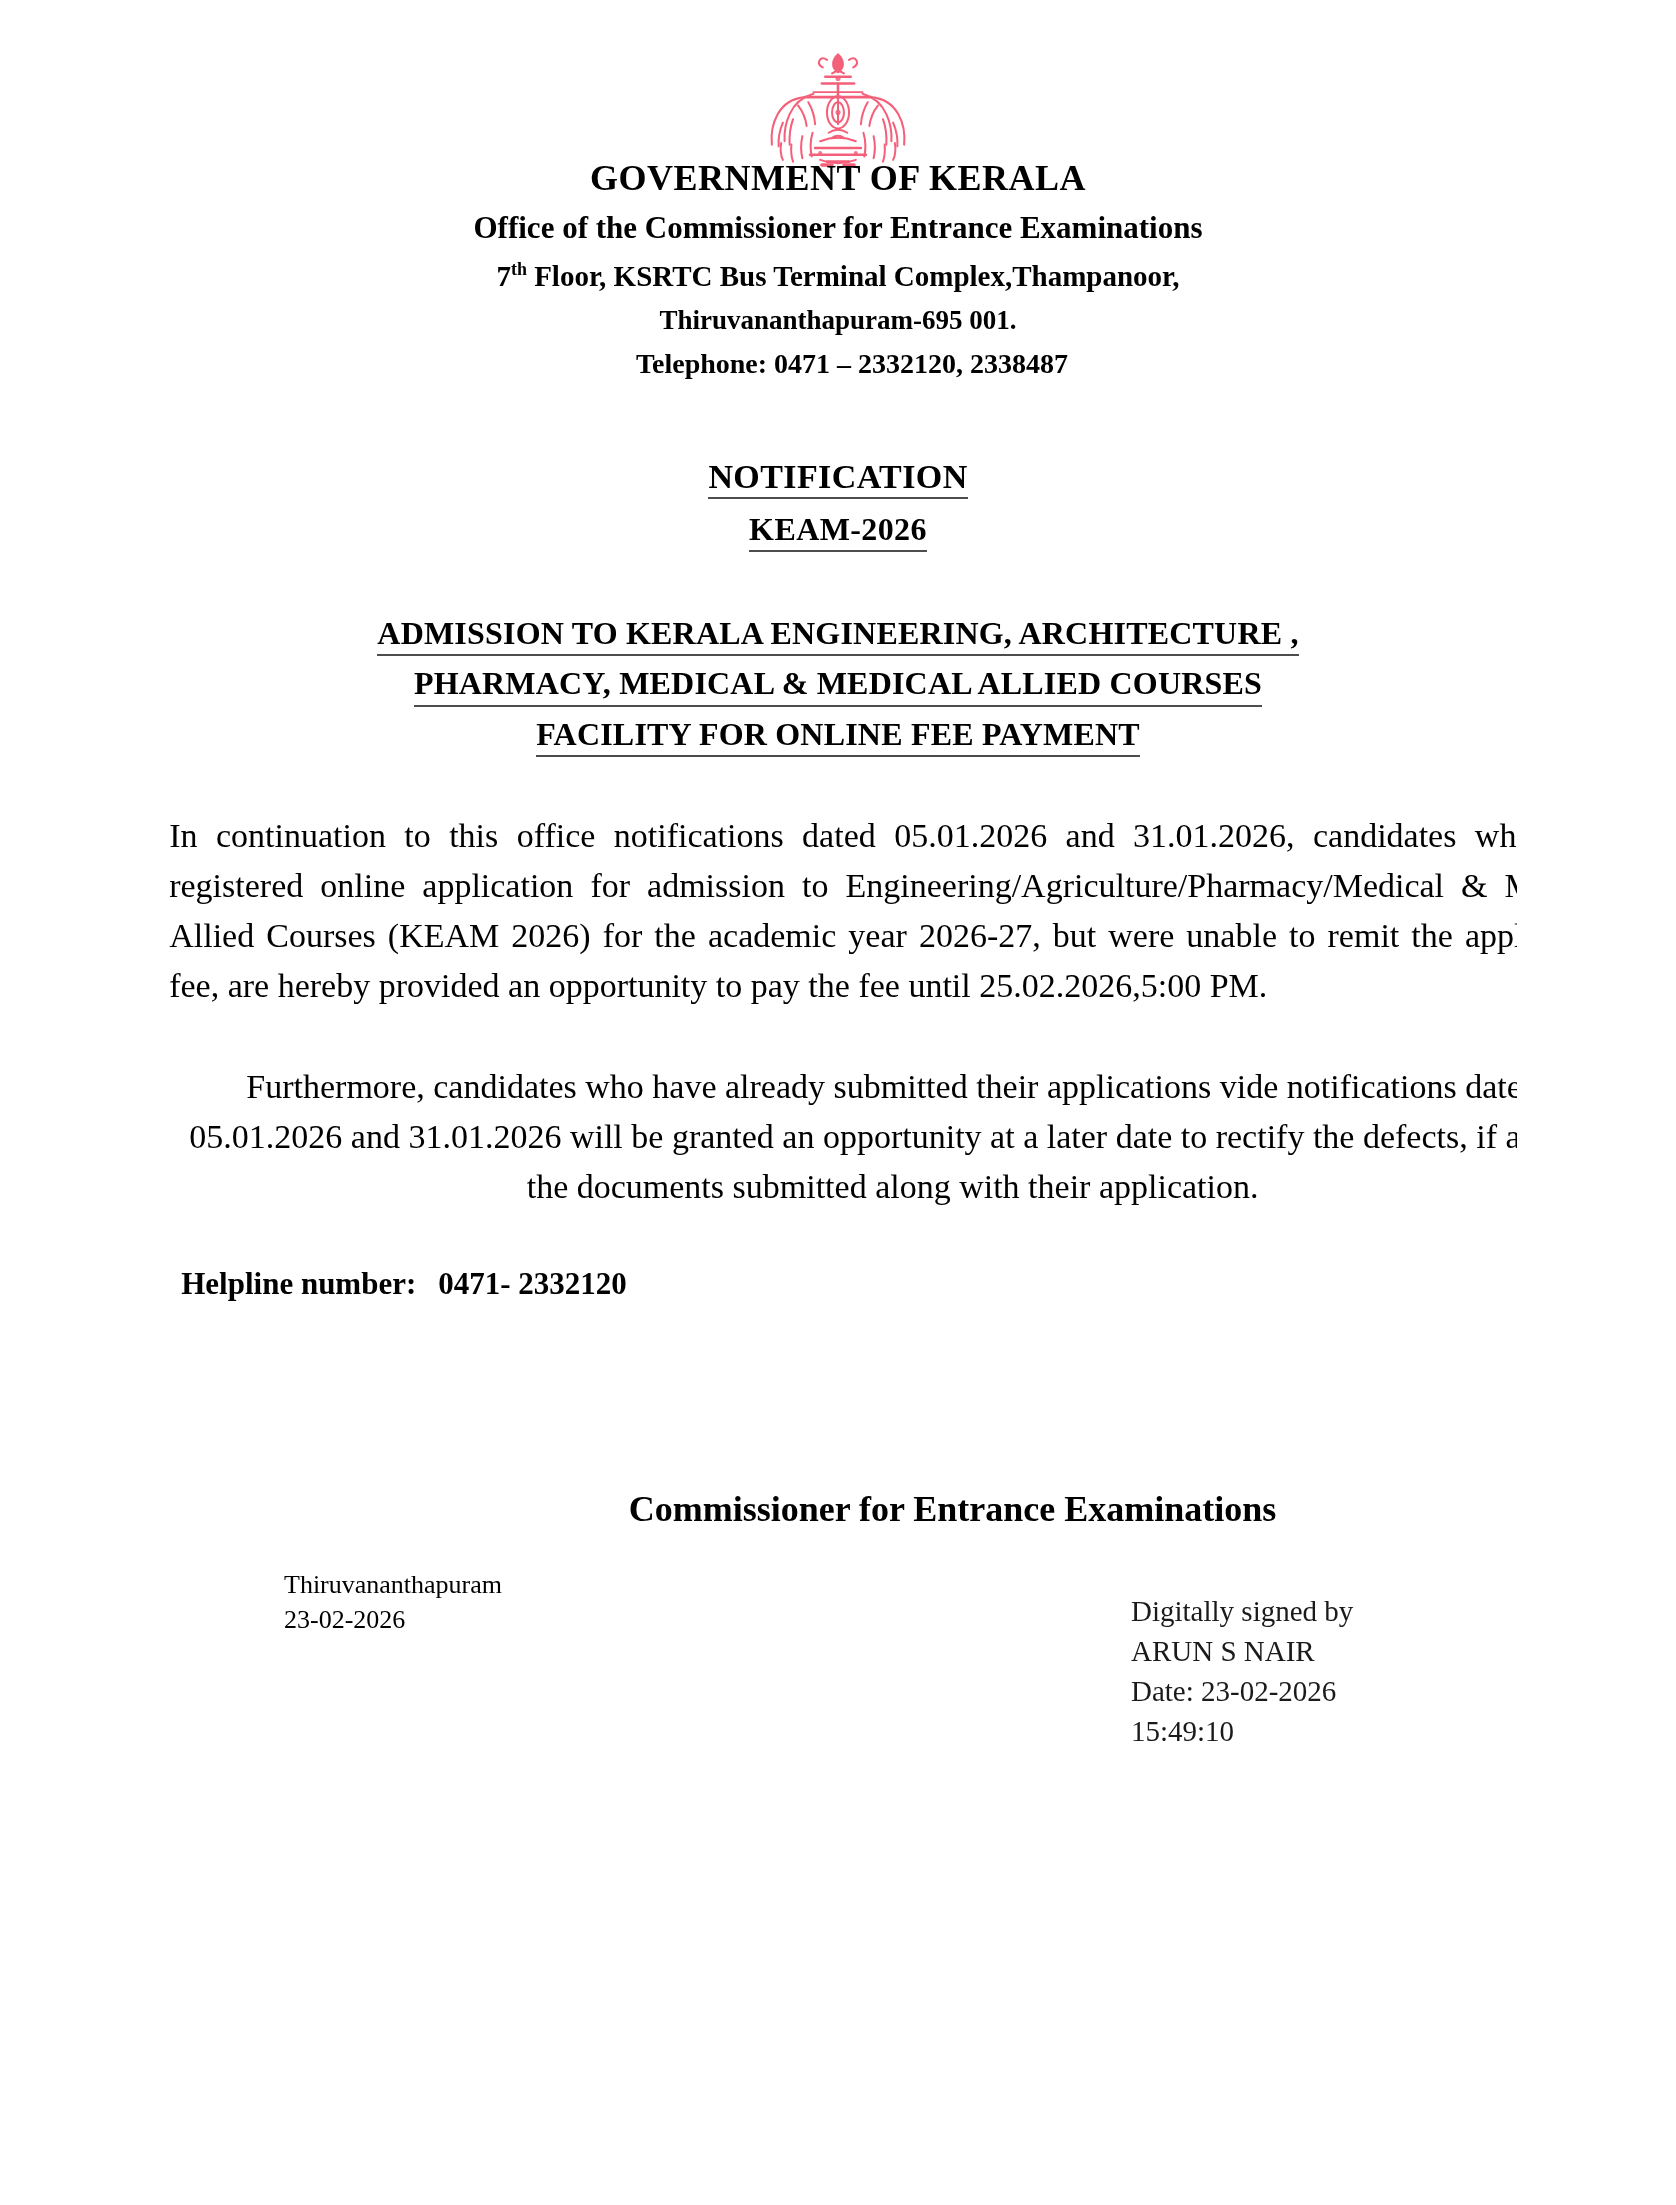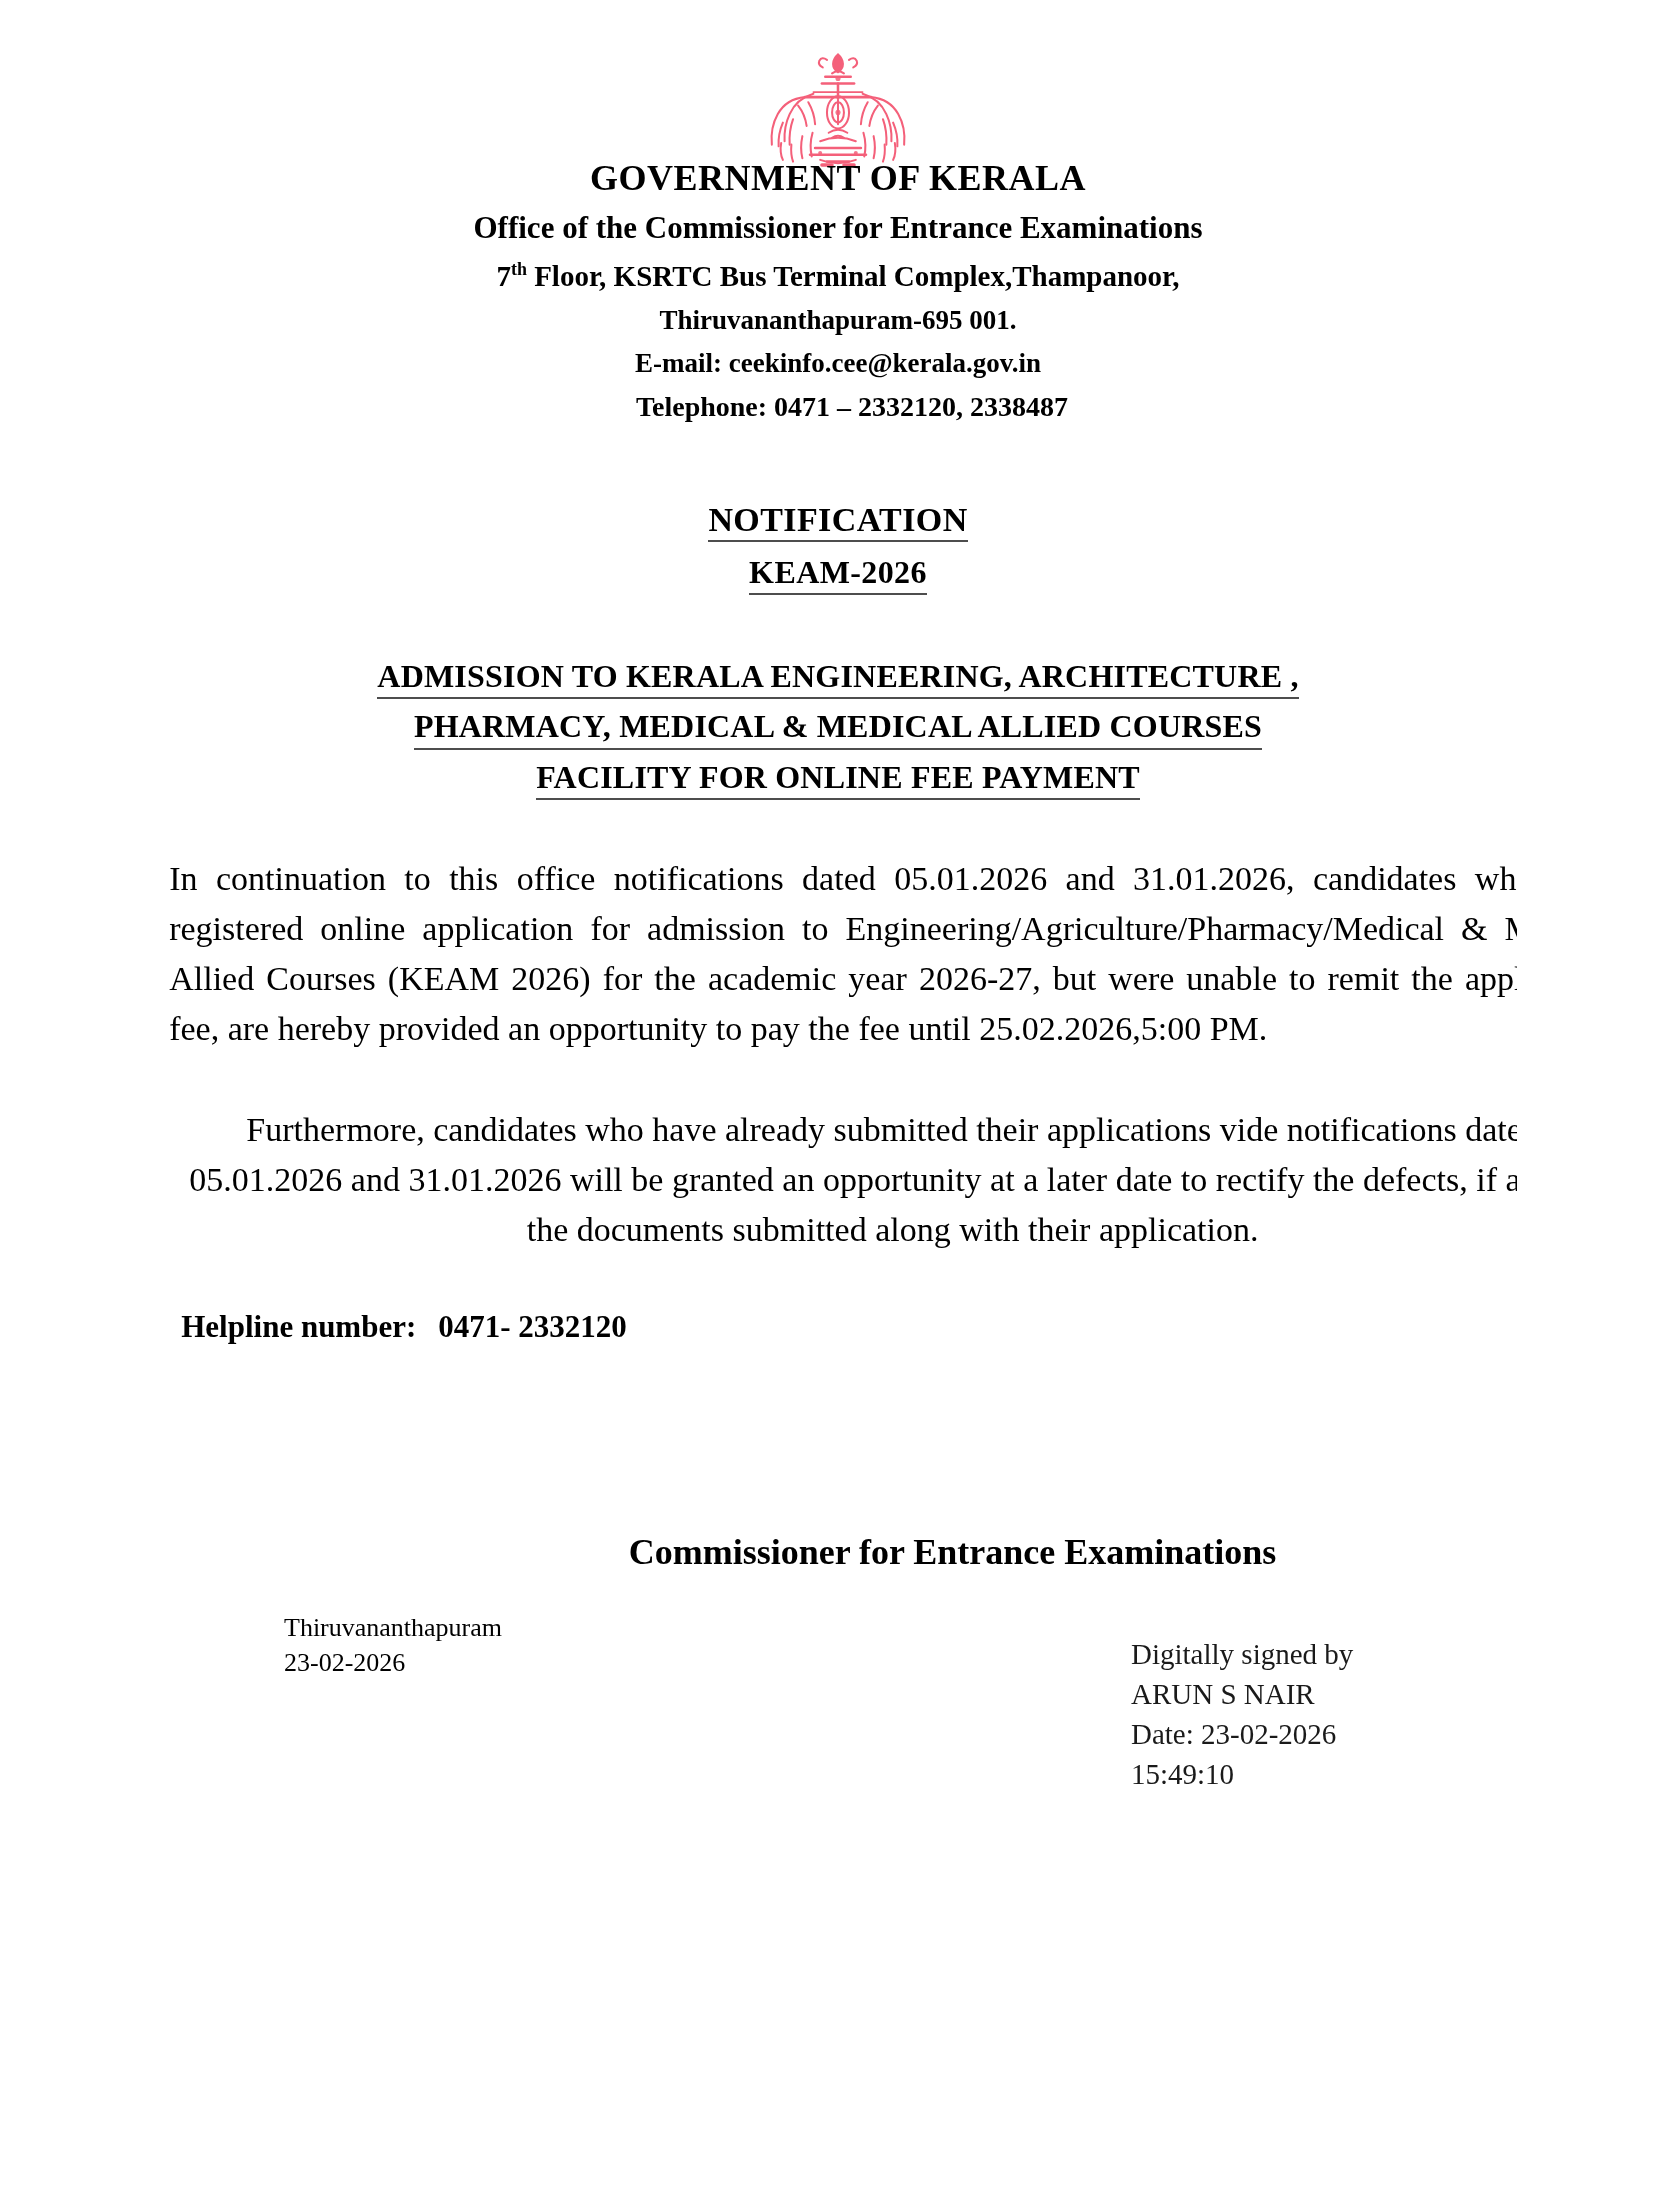--- a/index.html
+++ b/index.html
@@ -260,21 +260,20 @@
         </g>
       </svg>
     </div>
   </div>
 
   <div class="header-block">
     <div class="gov-title">GOVERNMENT OF KERALA</div>
     <div class="office-line">Office of the Commissioner for Entrance Examinations</div>
     <div class="addr-line a1"><span>7</span><sup>th</sup><span> Floor, KSRTC Bus Terminal Complex,Thampanoor,</span></div>
     <div class="addr-line a2">Thiruvananthapuram-695 001.</div>
-    <div class="addr-line a3">E-mail: ceekinfo.cee@kerala.gov.in</div>
     <div class="addr-line a4">Telephone: 0471 – 2332120, 2338487</div>
   </div>
 
   <div class="notif-block">
     <div class="notif-heading"><span>NOTIFICATION</span></div>
     <div class="notif-sub"><span>KEAM-2026</span></div>
   </div>
 
   <div class="subject-block">
     <div class="subject-line"><span>ADMISSION TO KERALA ENGINEERING, ARCHITECTURE ,</span></div>

